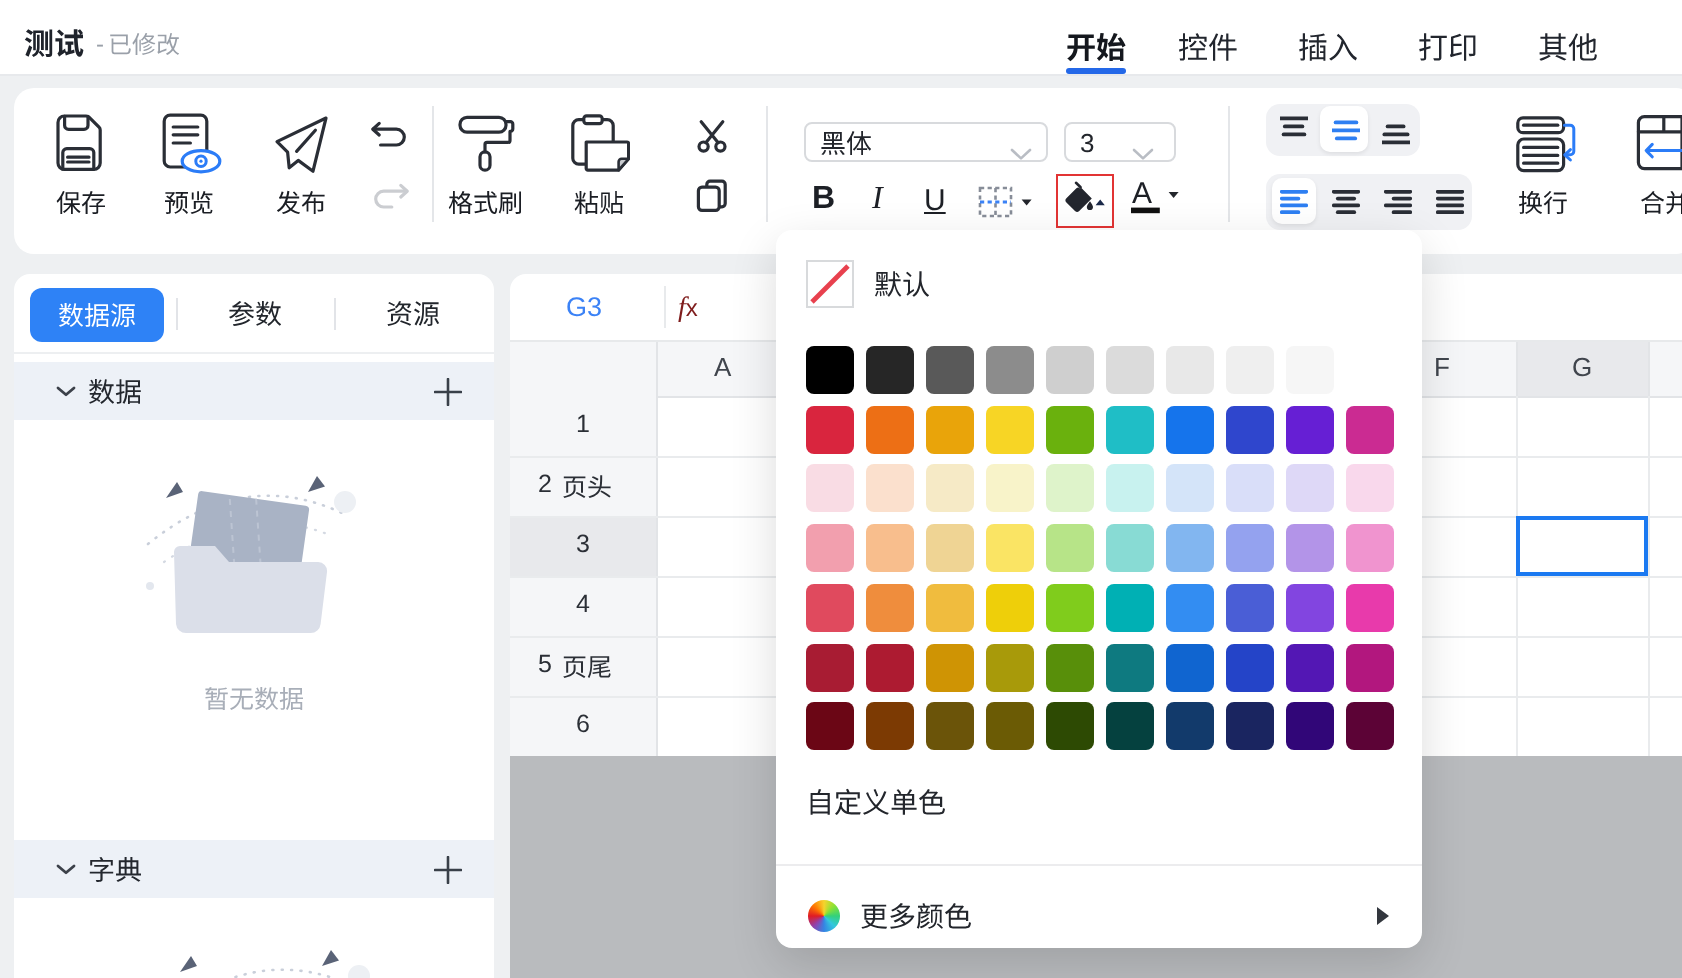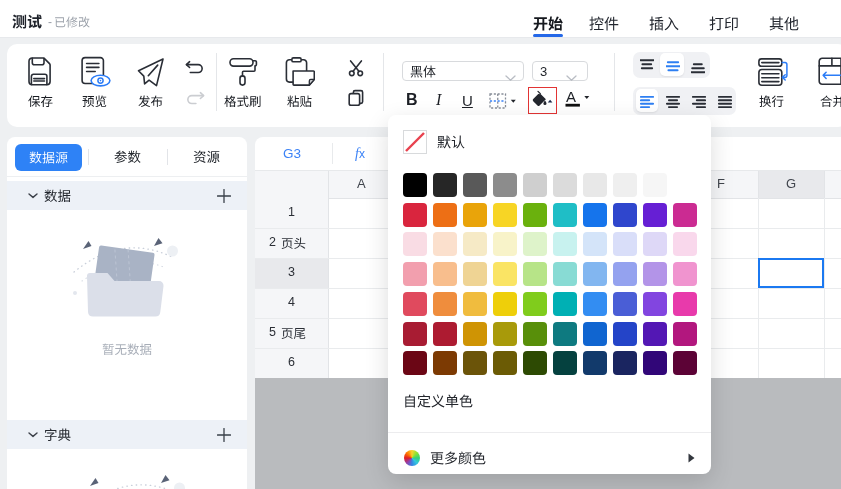--- a/index.html
+++ b/index.html
@@ -254,21 +254,21 @@
 <path d="M12 35 Q 60 -4 110 20" stroke="#c9cfda" stroke-width="1.3" fill="none" stroke-dasharray="0.5 4.2" stroke-linecap="round"></path>
 <circle cx="110.5" cy="14" r="5.5" fill="#edf0f4"></circle>
 <path d="M26.5 4 21 12l8.5-3z" fill="#5a6377"></path>
 <path d="M96.5 1 92 9l8.5-2.7z" fill="#5a6377"></path>
 </svg>
 </div>
 <div class="abs" style="left:255px;top:137px;width:586px;height:352px;background:#fff;border-radius:8px 0 0 0;overflow:hidden">
 <div class="abs" style="left:0;top:32.5px;width:586px;height:1px;background:#e7e9eb"></div>
 <div class="abs" style="left:76.5px;top:6px;width:1px;height:21px;background:#e8eaec"></div>
 <div class="abs" style="left:28px;top:9px;font-size:13.5px;color:#3b82f6">G3</div>
-<div class="abs" style="left:100px;top:8px;font-size:14px;color:#3b82f6"><i style="font-family:'Liberation Serif',serif">f</i><span style="font-size:12px">x</span></div>
+<div class="abs" style="left:84px;top:8px;font-size:14px;color:#7f1d1d"><i style="font-family:'Liberation Serif',serif">f</i><span style="font-size:12px">x</span></div>
 <div class="abs" style="left:0;top:33.5px;width:586px;height:27.5px;background:#f5f6f8"></div>
 <div class="abs" style="left:503px;top:33.5px;width:66px;height:27.5px;background:#e8e9ec"></div>
 <div class="abs" style="left:0;top:60.5px;width:586px;height:1px;background:#e2e4e7"></div>
 <div class="abs" style="left:73px;top:33.5px;width:1px;height:27px;background:#e2e4e7"></div>
 <div class="abs" style="left:139px;top:33.5px;width:1px;height:27px;background:#e2e4e7"></div>
 <div class="abs" style="left:503px;top:33.5px;width:1px;height:27px;background:#e2e4e7"></div>
 <div class="abs" style="left:569px;top:33.5px;width:1px;height:27px;background:#e2e4e7"></div>
 <div class="abs" style="left:102px;top:39px;font-size:13px;color:#40454d">A</div>
 <div class="abs" style="left:462px;top:39px;font-size:13px;color:#40454d">F</div>
 <div class="abs" style="left:531px;top:39px;font-size:13px;color:#40454d">G</div>

